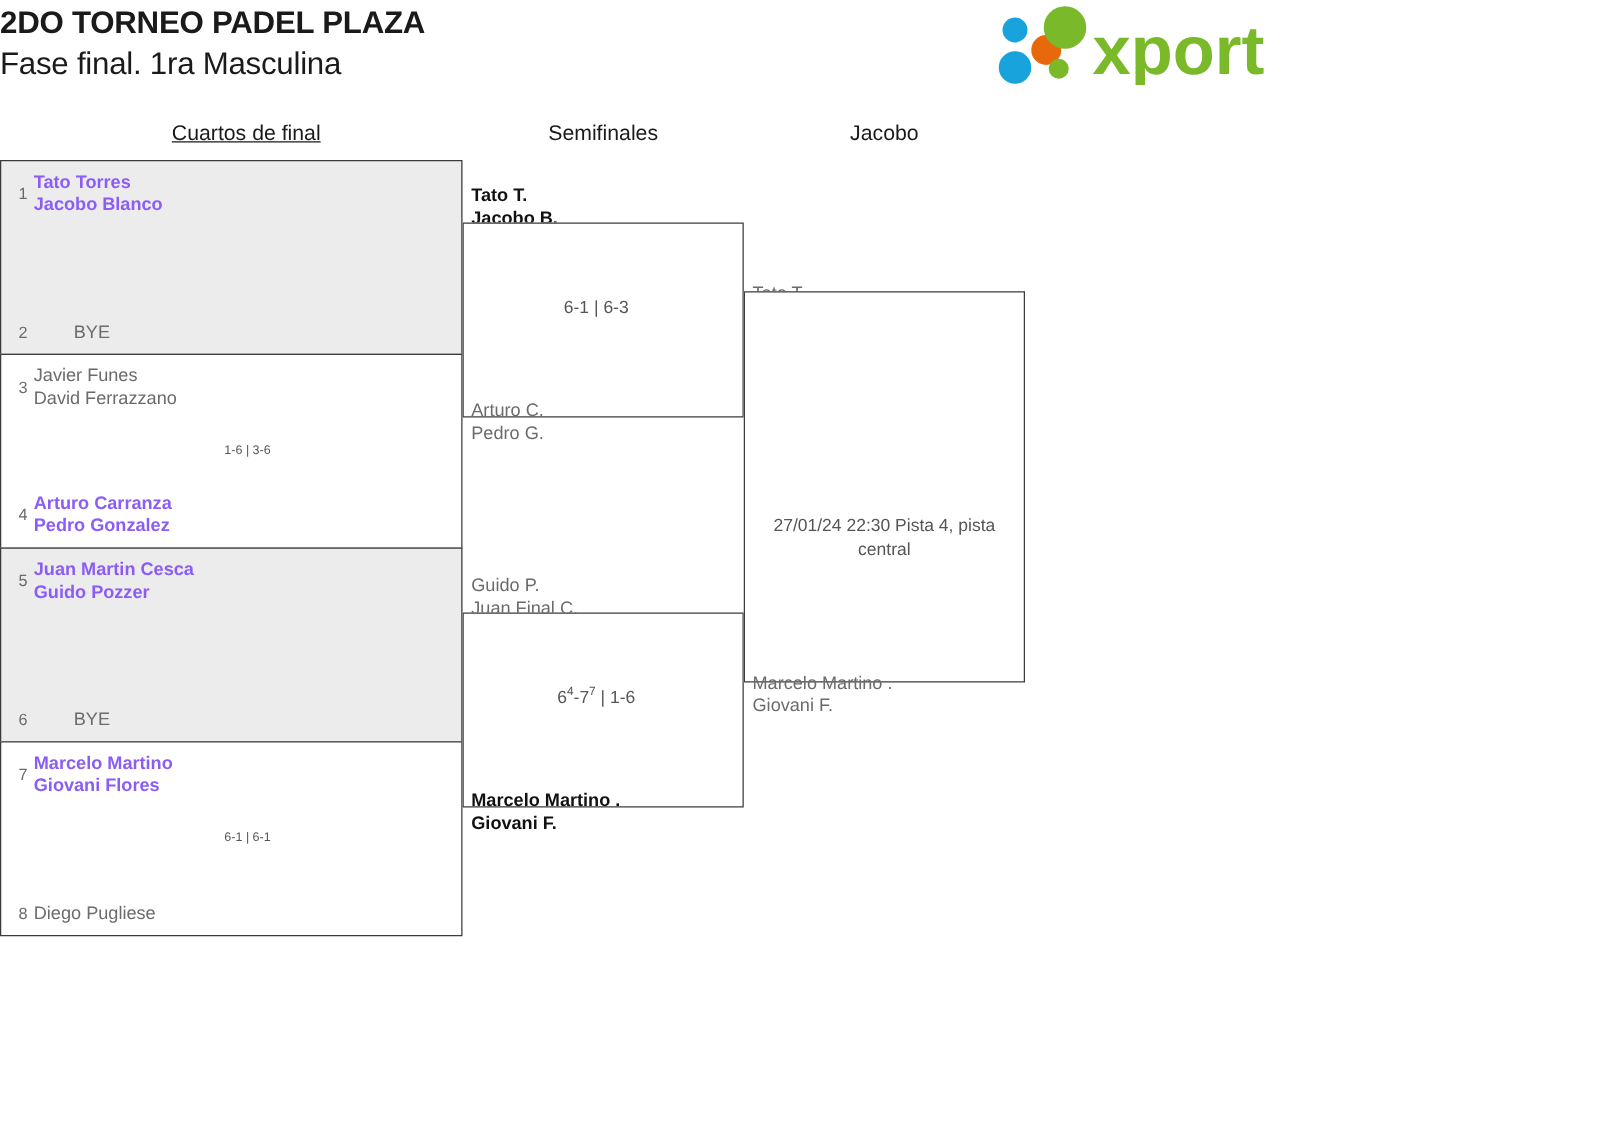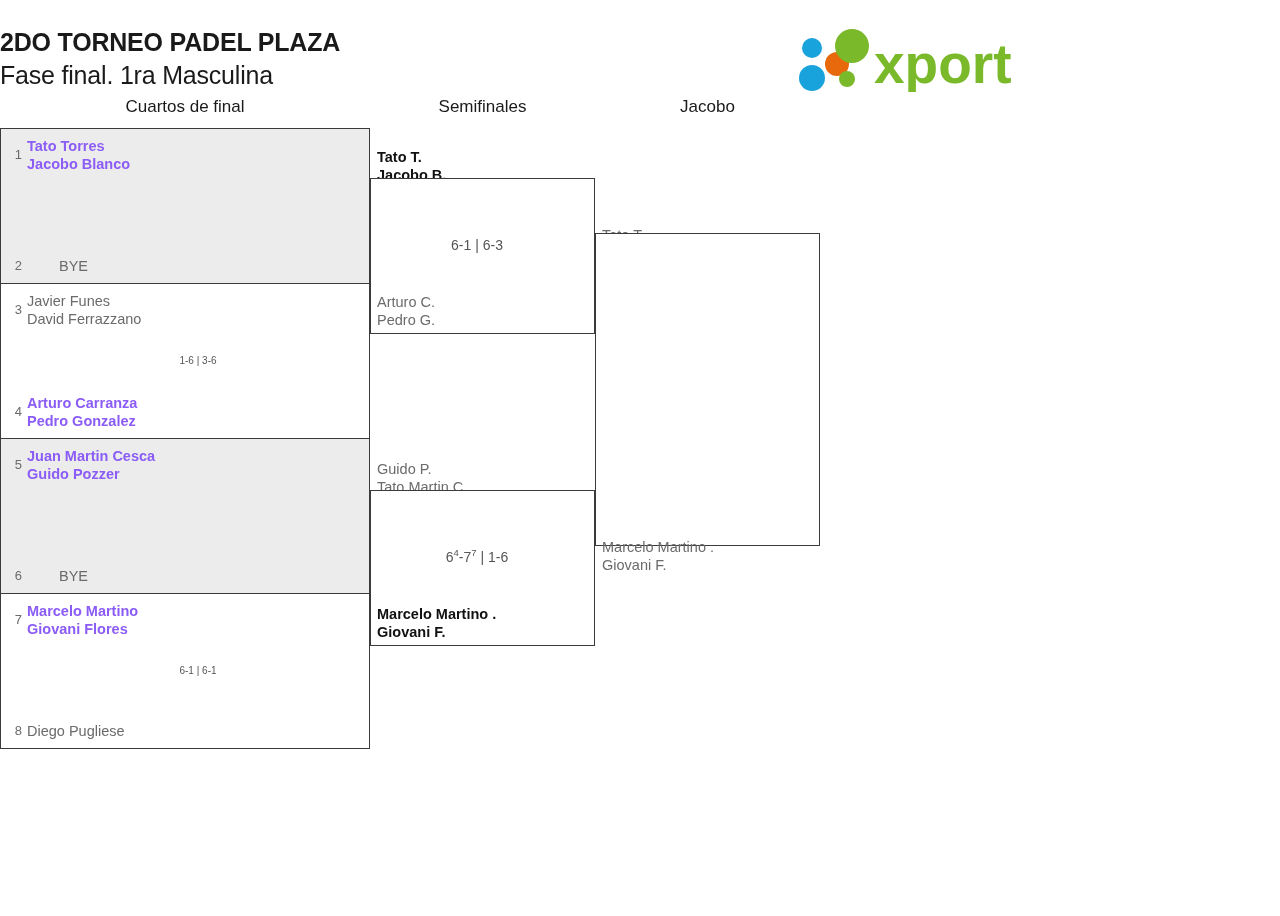--- a/index.html
+++ b/index.html
@@ -19,21 +19,20 @@
     width: 1280px;
     height: 916px;
   }
 
   
   .header {
     position: absolute;
     left: 0; top: 0;
     width: 1018px;
     height: 78px;
-    margin-top: 24px;
   }
   .titles {
     position: absolute;
     left: 0; top: 2px;
   }
   .title-main {
     font-size: 25px;
     font-weight: 700;
     line-height: 33px;
     letter-spacing: -0.2px;
@@ -57,21 +56,21 @@
 
   
   .round-head {
     position: absolute;
     font-size: 17px;
     font-weight: 400;
     color: #1a1a1a;
     text-align: center;
     white-space: nowrap;
   }
-  #round-head-0 { left: 0;   top: 97px; width: 370px; }
+  #round-head-0 { left: 12px;   top: 97px; width: 370px; text-decoration: underline; }
   #round-head-1 { left: 370px; top: 97px; width: 225px; }
   #round-head-2 { left: 595px; top: 97px; width: 225px; }
 
   
   .col { position: absolute; }
   #col-qf { left: 0;    top: 128px; width: 370px; }
   #col-sf { left: 370px; top: 128px; width: 225px; }
   #col-fi { left: 595px; top: 128px; width: 225px; }
 
   
@@ -149,21 +148,21 @@
   .sf-team {
     position: absolute;
     left: 7px;
     font-size: 14.5px;
     line-height: 18px;
     color: #6b6b6b;
     white-space: nowrap;
   }
   .sf-team.winner { color: #111111; font-weight: 700; }
   .sf-team.top    { top: 20px; }
-  .sf-team.bottom { top: 165px; }
+  .sf-team.bottom { top: 192px; }
   .sf-team .nm { display: block; }
 
   .sf-score {
     position: absolute;
     left: 0; right: 11px;
     top: 108px;
     text-align: center;
     font-size: 14px;
     color: #555555;
     line-height: 18px;
@@ -324,21 +323,21 @@
       </div>
       <div class="sf-team bottom">
         <span class="nm">Arturo C.</span>
         <span class="nm">Pedro G.</span>
       </div>
     </div>
 
     <div class="sf-match" id="sf-match-1">
       <div class="sf-team top">
         <span class="nm">Guido P.</span>
-        <span class="nm">Tato Martin C.</span>
+        <span class="nm">Juan Final C.</span>
       </div>
       <div class="sf-box"></div>
       <div class="sf-score">
         <span>6</span><sup>4</sup><span>-7</span><sup>7</sup>
         <span> | </span>
         <span>1-6</span>
       </div>
       <div class="sf-team bottom winner">
         <span class="nm">Marcelo Martino .</span>
         <span class="nm">Giovani F.</span>
@@ -348,20 +347,21 @@
   </div>
 
   <div class="col" id="col-fi">
 
     <div class="fi-match">
       <div class="fi-team top">
         <span class="nm">Tato T.</span>
         <span class="nm">Jacobo B.</span>
       </div>
       <div class="fi-box"></div>
+      <div class="fi-info">27/01/24 22:30 Pista 4, pista central</div>
       <div class="fi-team bottom">
         <span class="nm">Marcelo Martino .</span>
         <span class="nm">Giovani F.</span>
       </div>
     </div>
 
   </div>
 
 </div>
 

